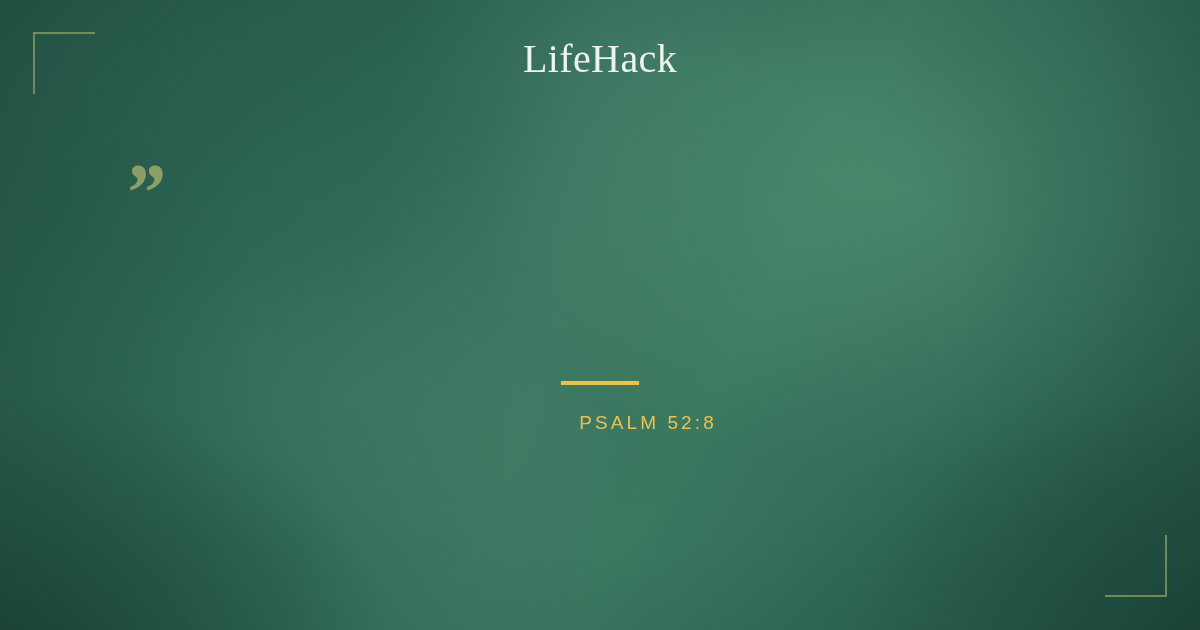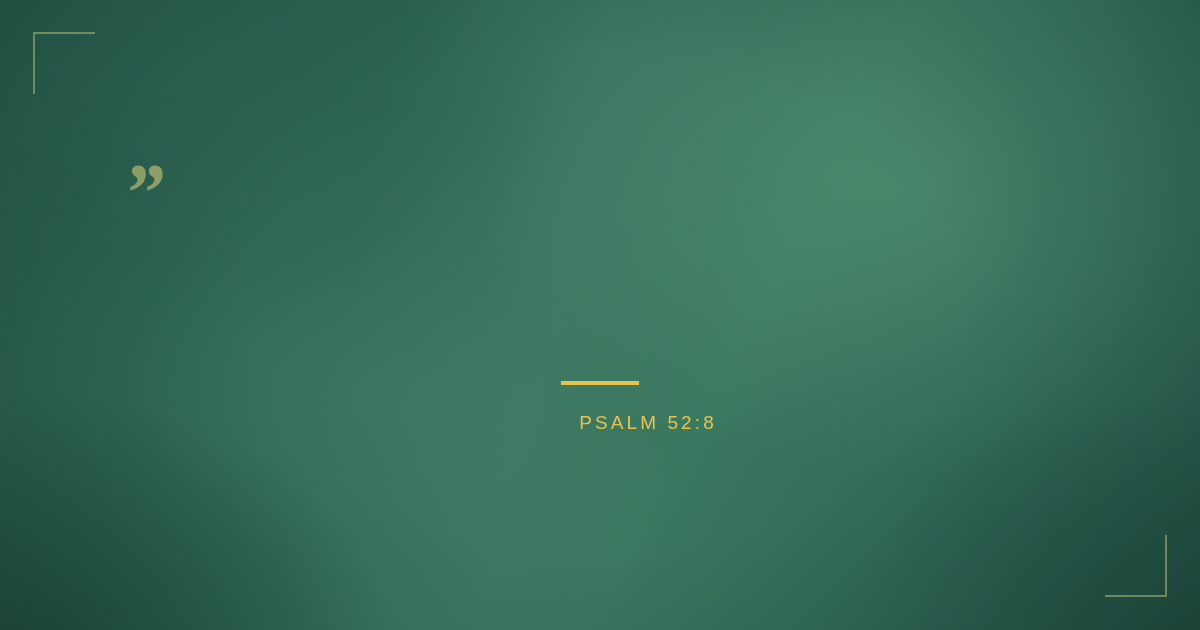--- a/index.html
+++ b/index.html
@@ -186,20 +186,21 @@
   <div class="bg-layer bg-glow-c"></div>
   <div class="bg-layer bg-glow-a"></div>
   <div class="bg-layer bg-glow-b"></div>
   <div class="bg-layer bg-streak"></div>
   <div class="bg-layer bg-corner-dark"></div>
   <div class="bg-layer bg-vignette"></div>
 
   <div class="corner corner-tl"></div>
   <div class="corner corner-br"></div>
 
+  <div id="logo">LifeHack</div>
 
   <div id="quote-mark">”</div>
 
 
   <div id="divider"></div>
 
   <div id="attribution">PSALM 52:8</div>
 
 </div>
 

